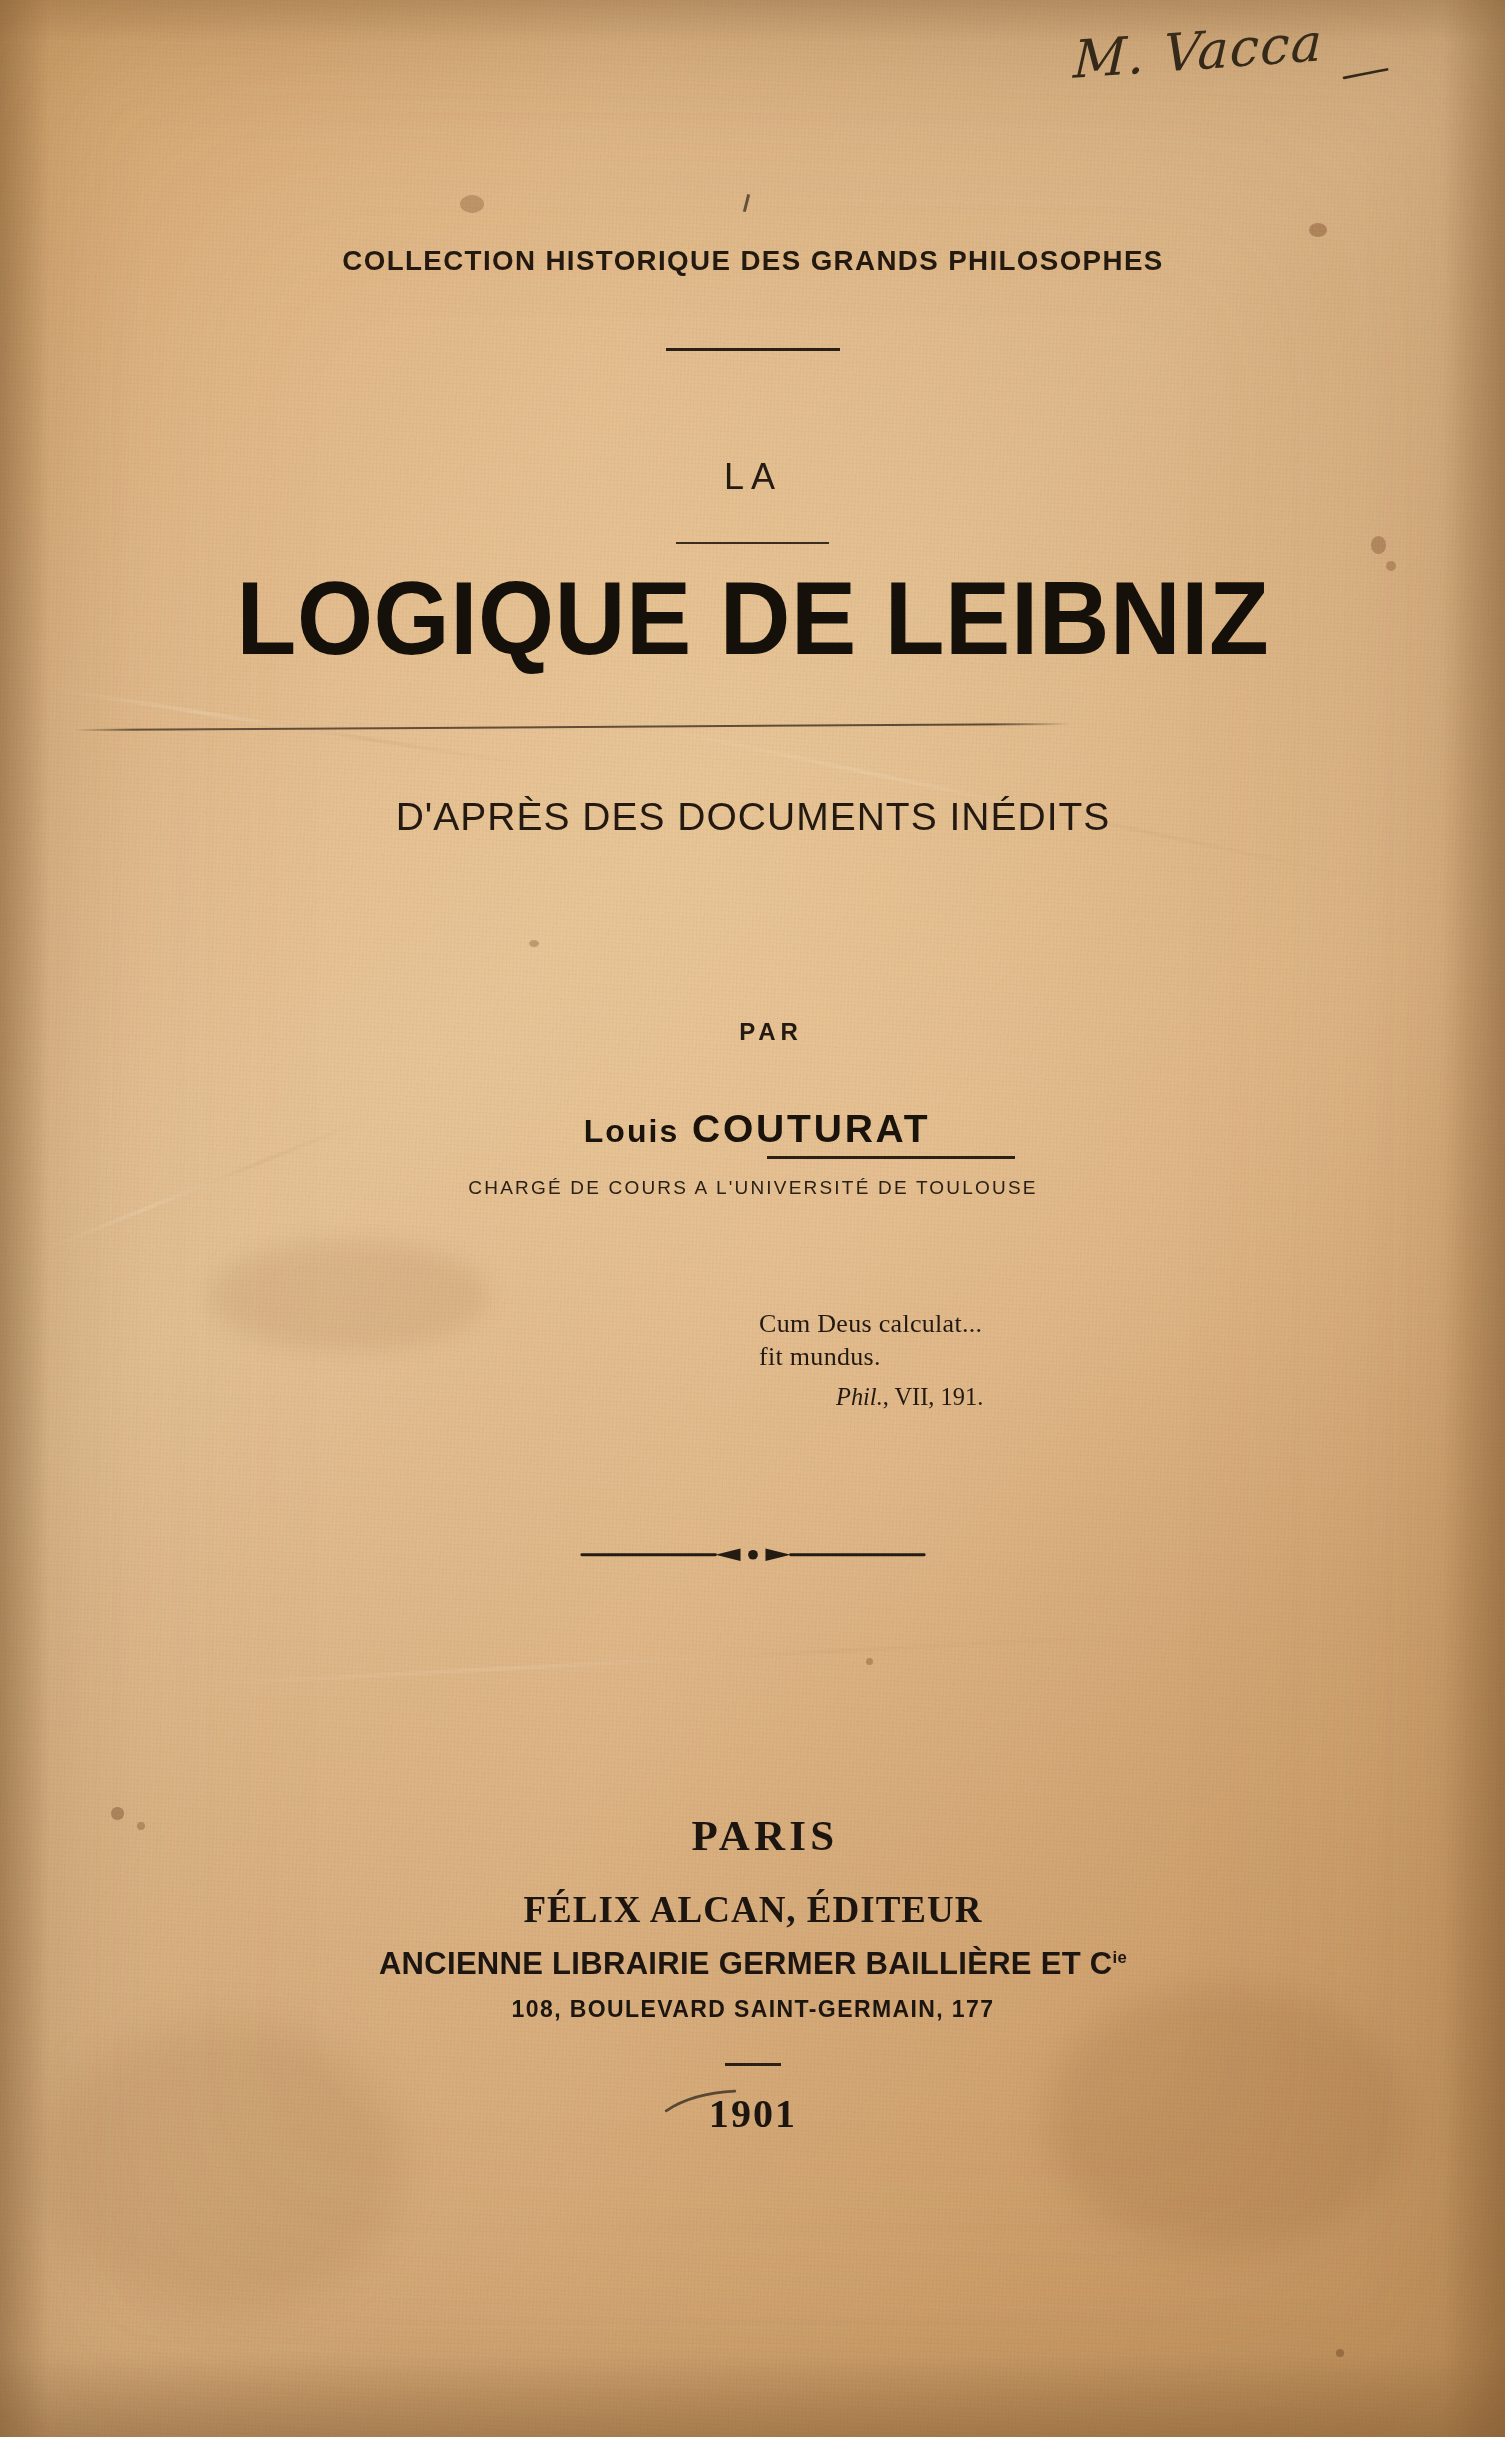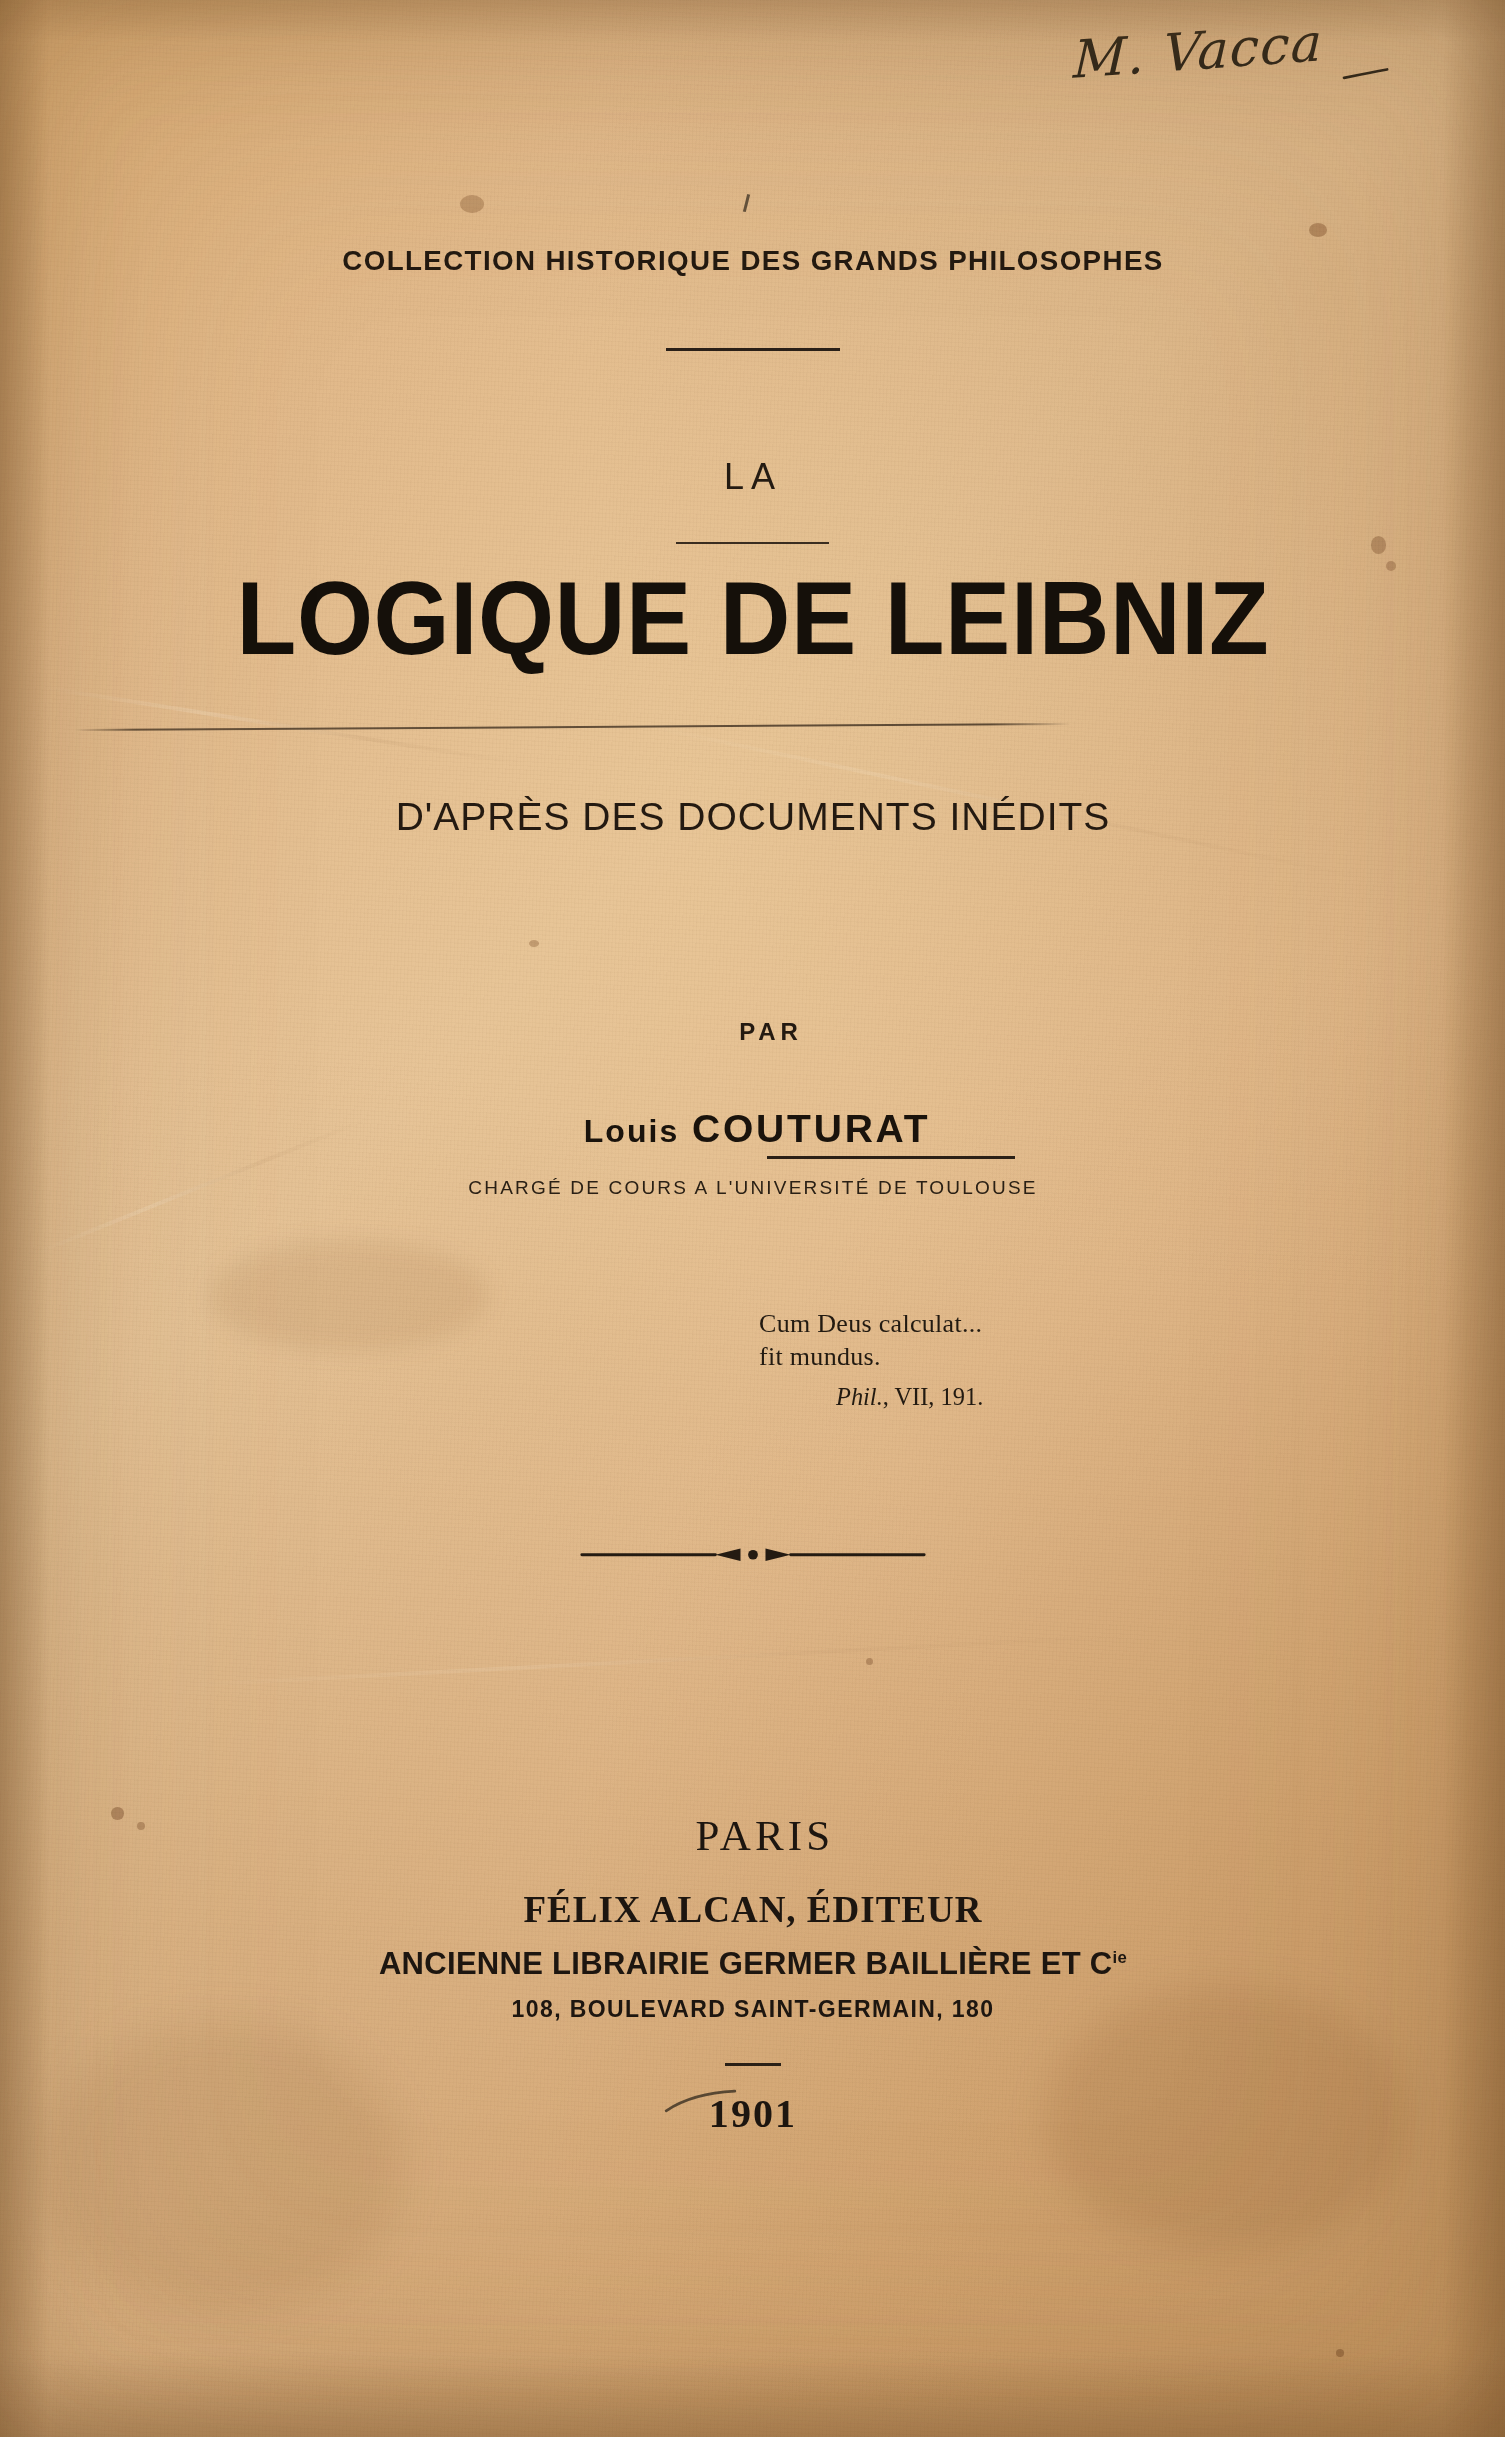--- a/index.html
+++ b/index.html
@@ -253,21 +253,21 @@
   #imprint {
     position: absolute;
     left: 0; right: 0;
     top: 1811px;
     text-align: center;
     font-family: "Liberation Sans", sans-serif;
     color: #1d1610;
   }
   #city {
     font-family: "Liberation Serif", serif;
-    font-weight: 400;
+    font-weight: 700;
     font-size: 43px;
     letter-spacing: 4.2px;
     padding-left: 24px;
   }
   #publisher {
     font-family: "Liberation Serif", serif;
     font-weight: 700;
     font-size: 37px;
     letter-spacing: 1px;
     margin-top: 28px;
@@ -424,21 +424,21 @@
         <path d="M196 14 L232 5 L232 23 Z" fill="#241b12"></path>
         <path d="M304 14 L268 5 L268 23 Z" fill="#241b12"></path>
         <circle cx="250" cy="14" r="7" fill="#241b12"></circle>
       </svg>
     </div>
 
     <div id="imprint">
       <div id="city">PARIS</div>
       <div id="publisher">FÉLIX ALCAN, ÉDITEUR</div>
       <div id="former-house"><span>ANCIENNE LIBRAIRIE GERMER BAILLIÈRE ET C</span><sup>ie</sup></div>
-      <div id="address">108, BOULEVARD SAINT-GERMAIN, 180</div>
+      <div id="address">108, BOULEVARD SAINT-GERMAIN, 177</div>
     </div>
 
     <div id="rule-3"></div>
 
     <div id="year">1901</div>
 
     <div id="year-flourish">
       <svg width="84" height="28" viewBox="0 0 120 40">
         <path d="M6 34 C 30 18, 62 8, 104 6" stroke="#3a2f22" stroke-width="4" fill="none" stroke-linecap="round" opacity="0.8"></path>
       </svg>

